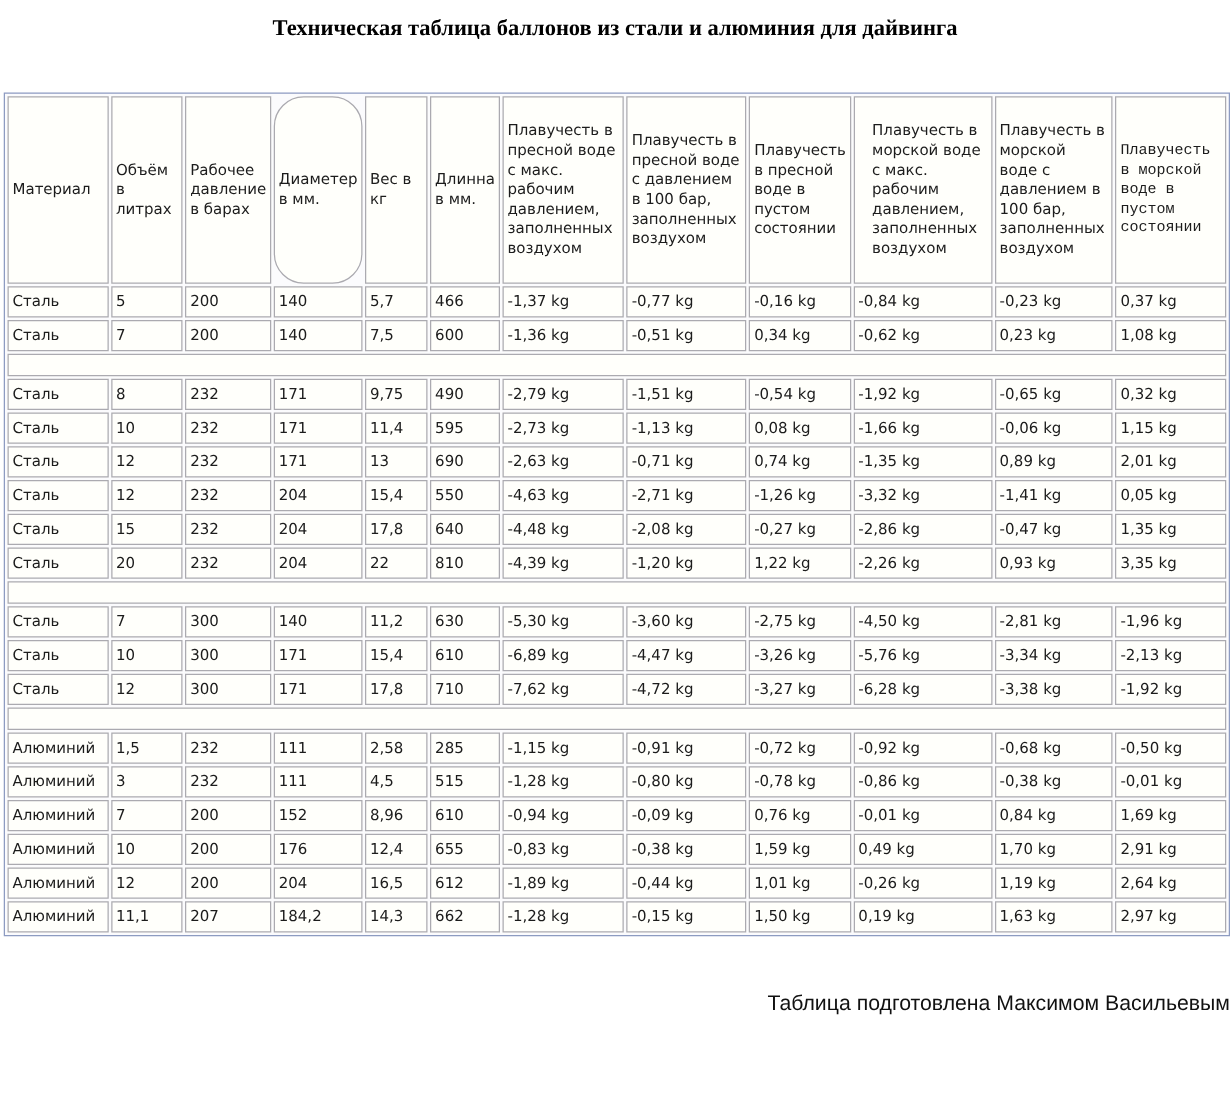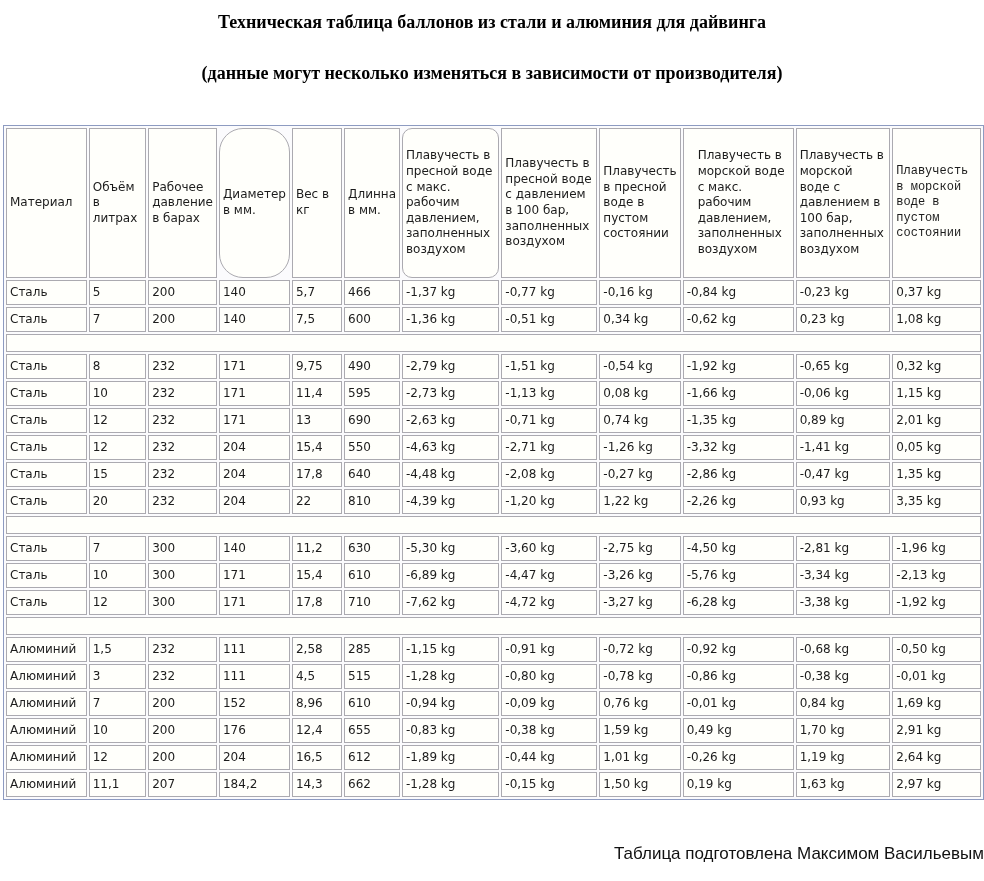--- a/index.html
+++ b/index.html
@@ -49,42 +49,41 @@
   table.cyl-table tbody td { height: 21px; }
   table.cyl-table tr.spacer td { height: 14px; background: #fffffb; }
 
   
   thead th:nth-child(1)  { width: 76px; }
   thead th:nth-child(2)  { width: 52px; }
   thead th:nth-child(3)  { width: 56px; }
   thead th:nth-child(4)  { width: 47px; border-radius: 24px; }
   thead th:nth-child(5)  { width: 50px; }
   thead th:nth-child(6)  { width: 47px; }
-  thead th:nth-child(7)  { width: 92px; border-radius: 10px; }
+  thead th:nth-child(7)  { width: 92px; }
   thead th:nth-child(8)  { width: 90px; }
   thead th:nth-child(9)  { width: 73px; margin-top: 28px; }
   thead th:nth-child(10) { width: 96px; padding-left: 14px; }
   thead th:nth-child(11) { width: 88px; }
   thead th:nth-child(12) { width: 85px; font-family: Liberation Mono, monospace; }
 
   .footer-credit {
     font-family: "Liberation Sans", sans-serif;
     font-size: 17px;
     color: #111111;
     text-align: right;
     margin: 0;
     padding-top: 44px;
   }
 </style>
 </head>
 <body>
 
 <div class="page">
   <p class="page-title">Техническая таблица баллонов из стали и алюминия для дайвинга</p>
-  <p class="page-subtitle">(данные могут несколько изменяться в зависимости от производителя)</p>
 
   <table class="cyl-table">
     <thead>
       <tr>
           <th>Материал</th>
           <th>Объём в литрах</th>
           <th>Рабочее давление в барах</th>
           <th>Диаметер в мм.</th>
           <th>Вес в кг</th>
           <th>Длинна в мм.</th>

